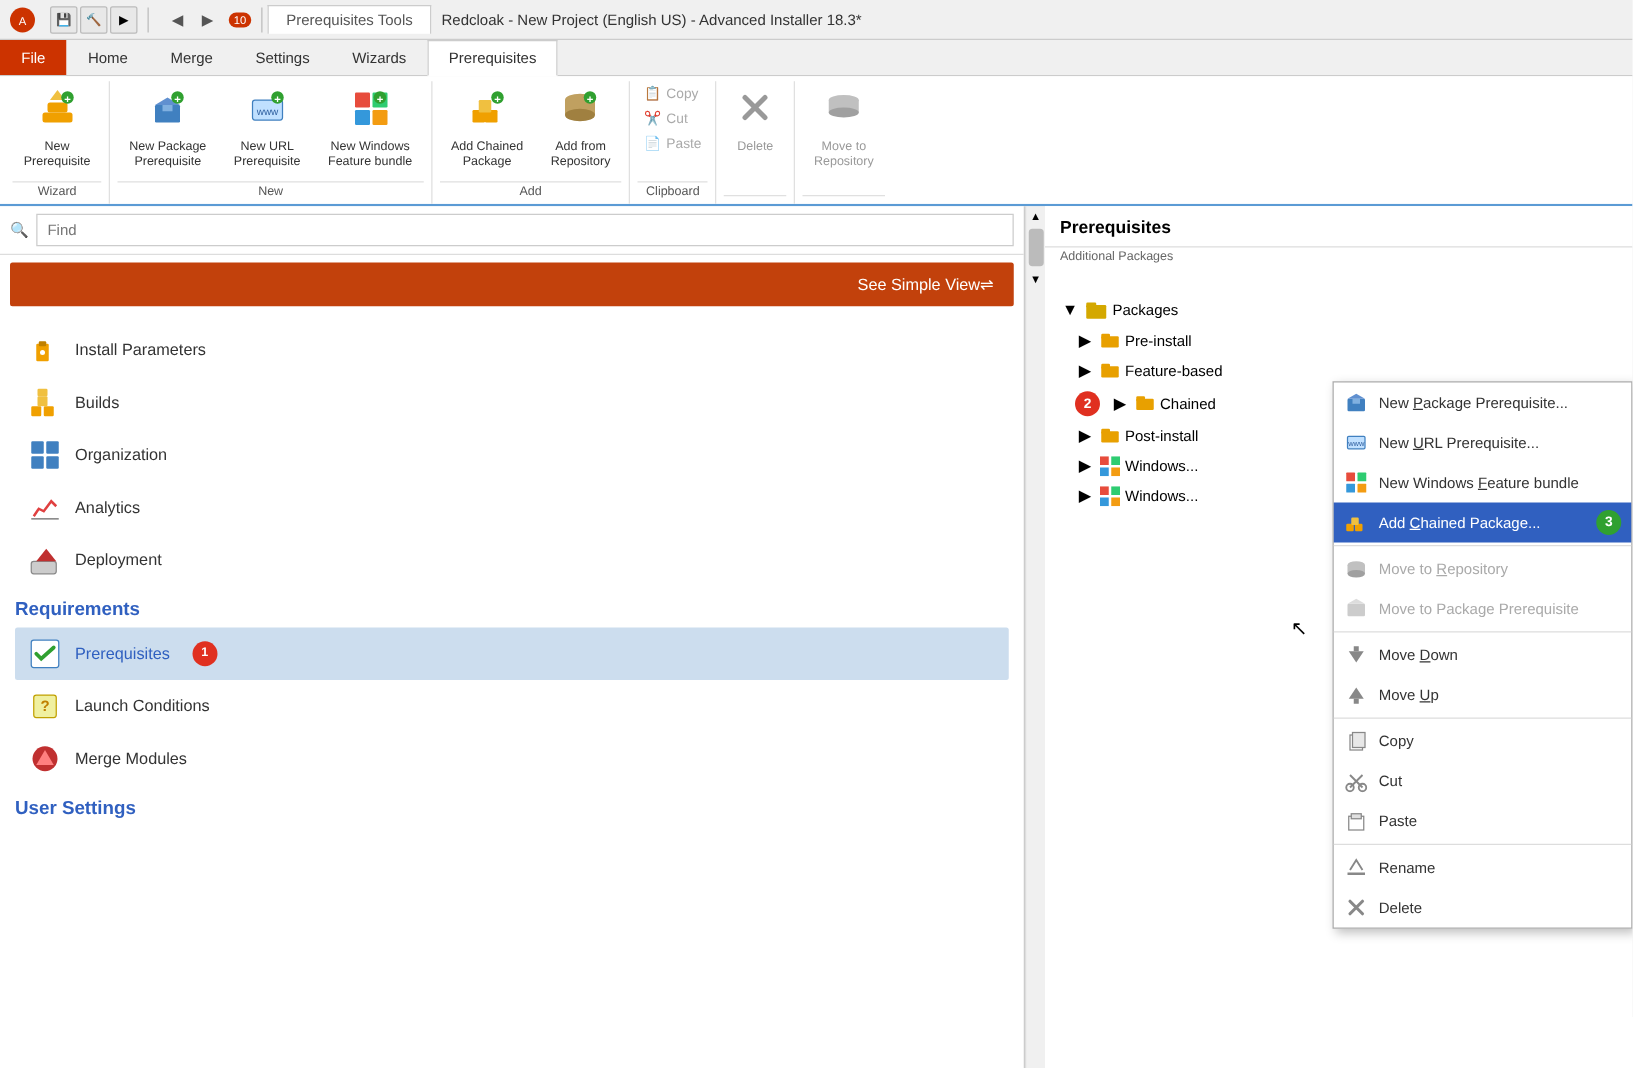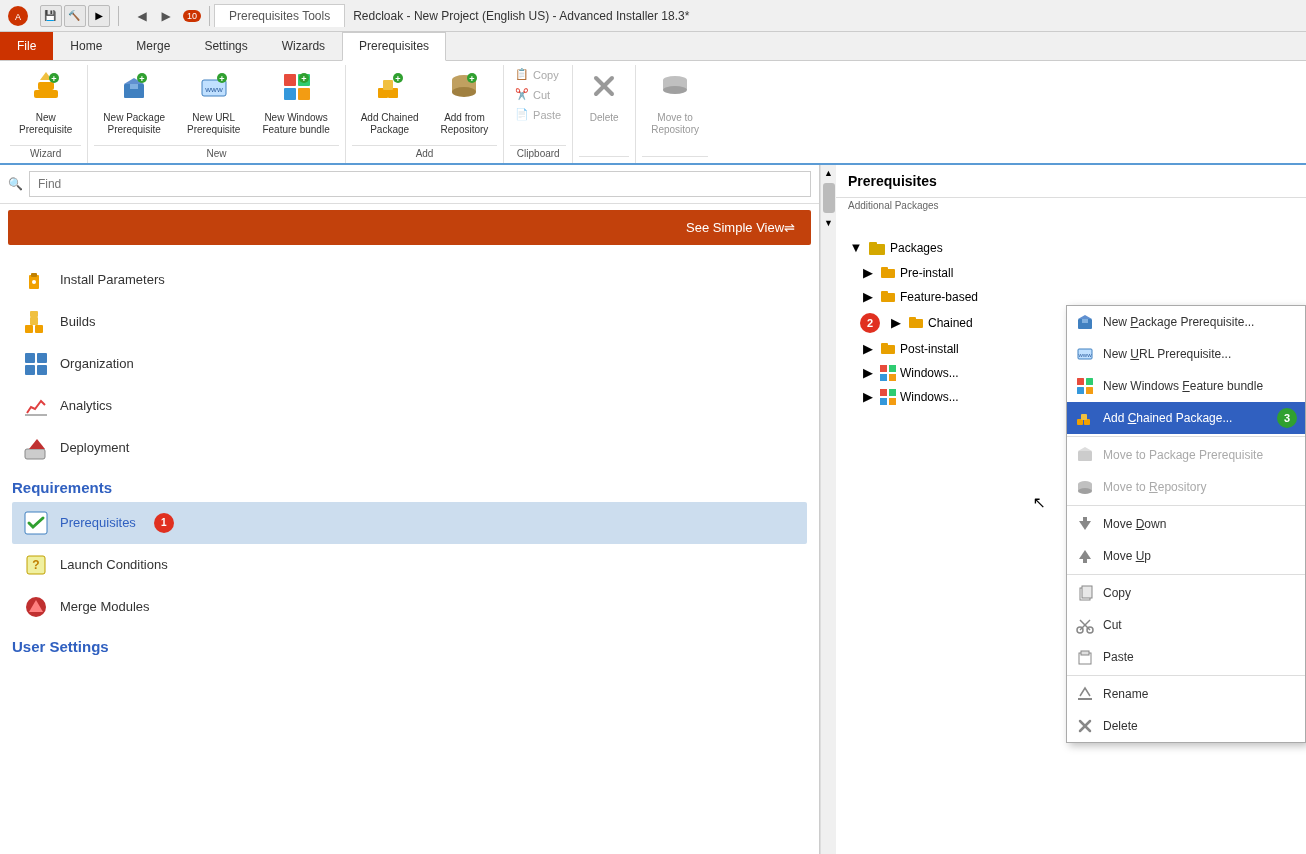--- a/index.html
+++ b/index.html
@@ -676,36 +676,36 @@
           </svg>
         </div>
         <span>Add <u>C</u>hained Package...</span>
         <div class="badge-circle badge-green" style="position:absolute;right:8px;top:50%;transform:translateY(-50%);width:20px;height:20px;font-size:11px;">3</div>
       </div>
       <div class="ctx-separator"></div>
 
       <div class="ctx-item disabled">
         <div class="ctx-icon">
           <svg width="18" height="18" viewBox="0 0 18 18">
-              <rect x="2" y="5" width="14" height="10" fill="#ccc" rx="1"></rect>
-              <polygon points="2,5 9,1 16,5" fill="#ddd"></polygon>
-            </svg>
-        </div>
-        <span>Move to Package Prerequisite</span>
-      </div>
-
-      <div class="ctx-item disabled">
-        <div class="ctx-icon">
-          <svg width="18" height="18" viewBox="0 0 18 18">
               <ellipse cx="9" cy="6" rx="7" ry="3" fill="#c0c0c0"></ellipse>
               <rect x="2" y="6" width="14" height="7" fill="#c0c0c0"></rect>
               <ellipse cx="9" cy="13" rx="7" ry="3" fill="#a0a0a0"></ellipse>
             </svg>
         </div>
         <span>Move to <u>R</u>epository</span>
+      </div>
+
+      <div class="ctx-item disabled">
+        <div class="ctx-icon">
+          <svg width="18" height="18" viewBox="0 0 18 18">
+              <rect x="2" y="5" width="14" height="10" fill="#ccc" rx="1"></rect>
+              <polygon points="2,5 9,1 16,5" fill="#ddd"></polygon>
+            </svg>
+        </div>
+        <span>Move to Package Prerequisite</span>
       </div>
       <div class="ctx-separator"></div>
 
       <div class="ctx-item">
         <div class="ctx-icon">
           <svg width="18" height="18" viewBox="0 0 18 18">
               <polygon points="9,15 15,6 3,6" fill="#888"></polygon>
               <rect x="7" y="2" width="4" height="4" fill="#888"></rect>
             </svg>
         </div>

